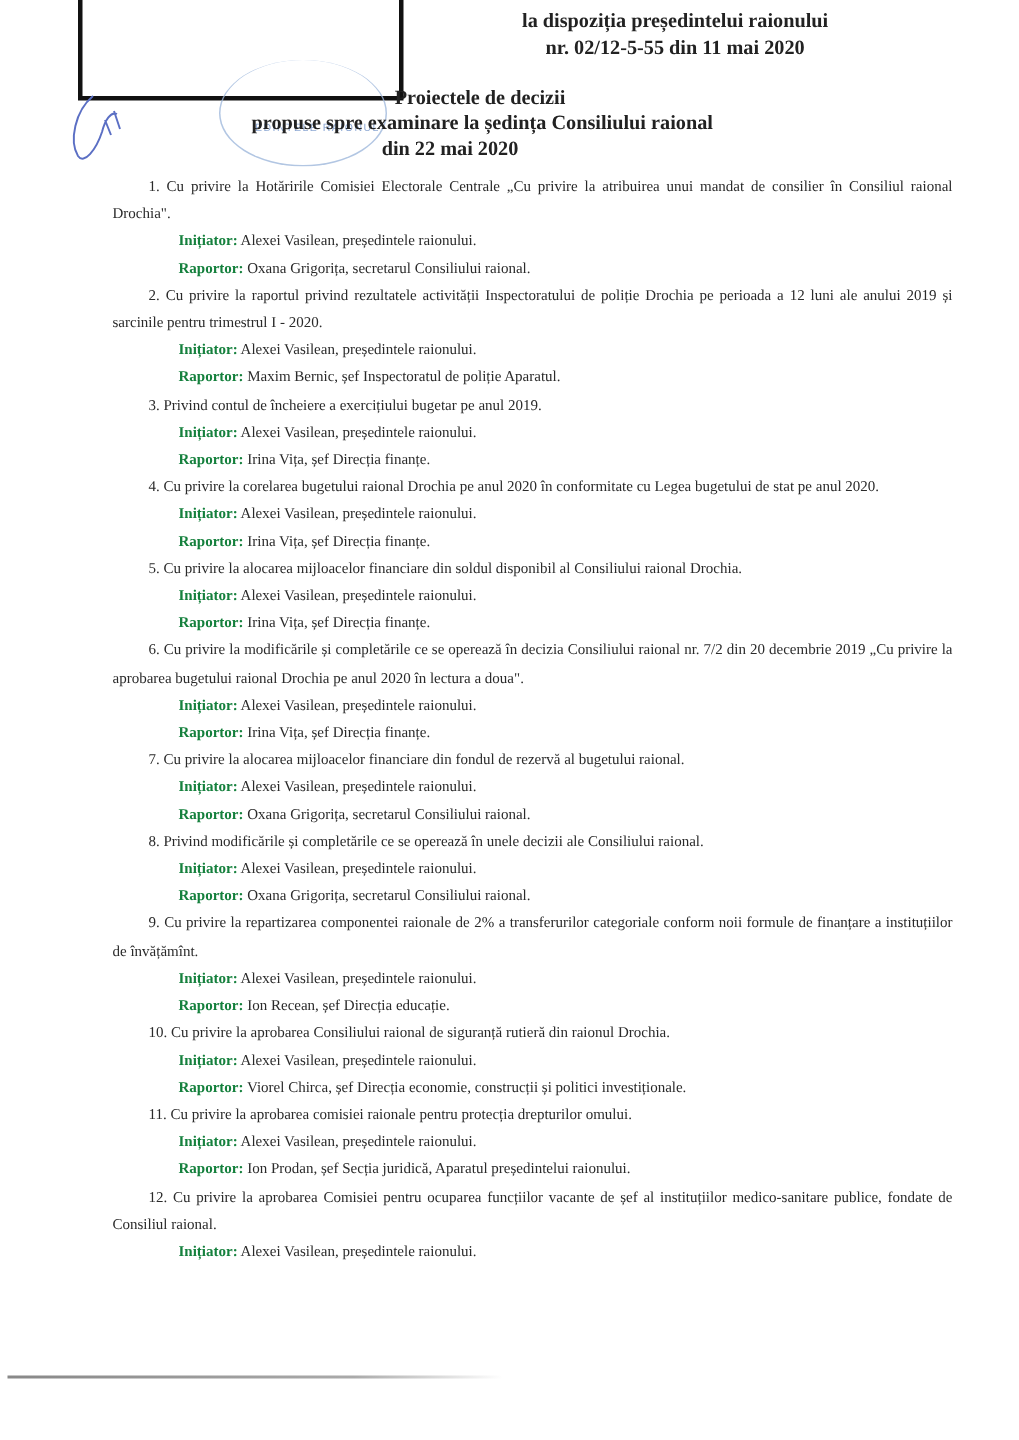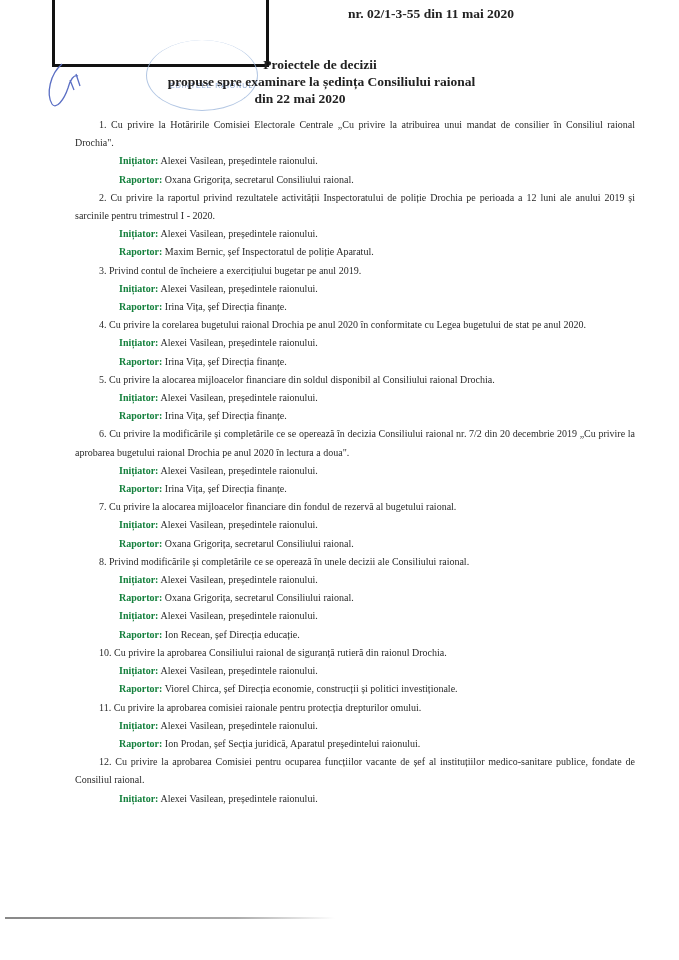--- a/index.html
+++ b/index.html
@@ -48,21 +48,22 @@
 
 <div class="redact"></div>
 
 <svg class="signature" viewBox="0 0 60 50">
   <path d="M22 4 C10 14, 6 34, 12 44 C16 50, 24 40, 28 28 C30 20, 34 14, 38 16 M30 20 L34 30 M36 14 L40 26" stroke="#5b6fc4" stroke-width="1.3" fill="none"></path>
 </svg>
 <div class="stamp"></div>
 <div class="stamp-text">EDINTELE RAIONUL</div>
 
 <div class="header-right">
-  <div>nr. 02/1-3-55 din 11 mai 2020</div>
+  <div>la dispoziția președintelui raionului</div>
+  <div>nr. 02/12-5-55 din 11 mai 2020</div>
 </div>
 
 <div class="doc-title">
   <span class="t1">Proiectele de decizii</span>
   <span class="t2">propuse spre examinare la ședința Consiliului raional</span>
   <span class="t3">din 22 mai 2020</span>
 </div>
 
 <div class="content" id="agenda">
     <div class="item">
@@ -99,20 +100,21 @@
       <p class="title">7. Cu privire la alocarea mijloacelor financiare din fondul de rezervă al bugetului raional.</p>
       <p class="role"><b>Inițiator:</b> <span>Alexei Vasilean, președintele raionului.</span></p>
       <p class="role"><b>Raportor:</b> <span>Oxana Grigorița, secretarul Consiliului raional.</span></p>
     </div>
     <div class="item">
       <p class="title">8. Privind modificările și completările ce se operează în unele decizii ale Consiliului raional.</p>
       <p class="role"><b>Inițiator:</b> <span>Alexei Vasilean, președintele raionului.</span></p>
       <p class="role"><b>Raportor:</b> <span>Oxana Grigorița, secretarul Consiliului raional.</span></p>
     </div>
     <div class="item">
+      <p class="title">9. Cu privire la repartizarea componentei raionale de 2% a transferurilor categoriale conform noii formule de finanțare a instituțiilor de învățămînt.</p>
       <p class="role"><b>Inițiator:</b> <span>Alexei Vasilean, președintele raionului.</span></p>
       <p class="role"><b>Raportor:</b> <span>Ion Recean, șef Direcția educație.</span></p>
     </div>
     <div class="item">
       <p class="title">10. Cu privire la aprobarea Consiliului raional de siguranță rutieră din raionul Drochia.</p>
       <p class="role"><b>Inițiator:</b> <span>Alexei Vasilean, președintele raionului.</span></p>
       <p class="role"><b>Raportor:</b> <span>Viorel Chirca, șef Direcția economie, construcții și politici investiționale.</span></p>
     </div>
     <div class="item">
       <p class="title">11. Cu privire la aprobarea comisiei raionale pentru protecția drepturilor omului.</p>

